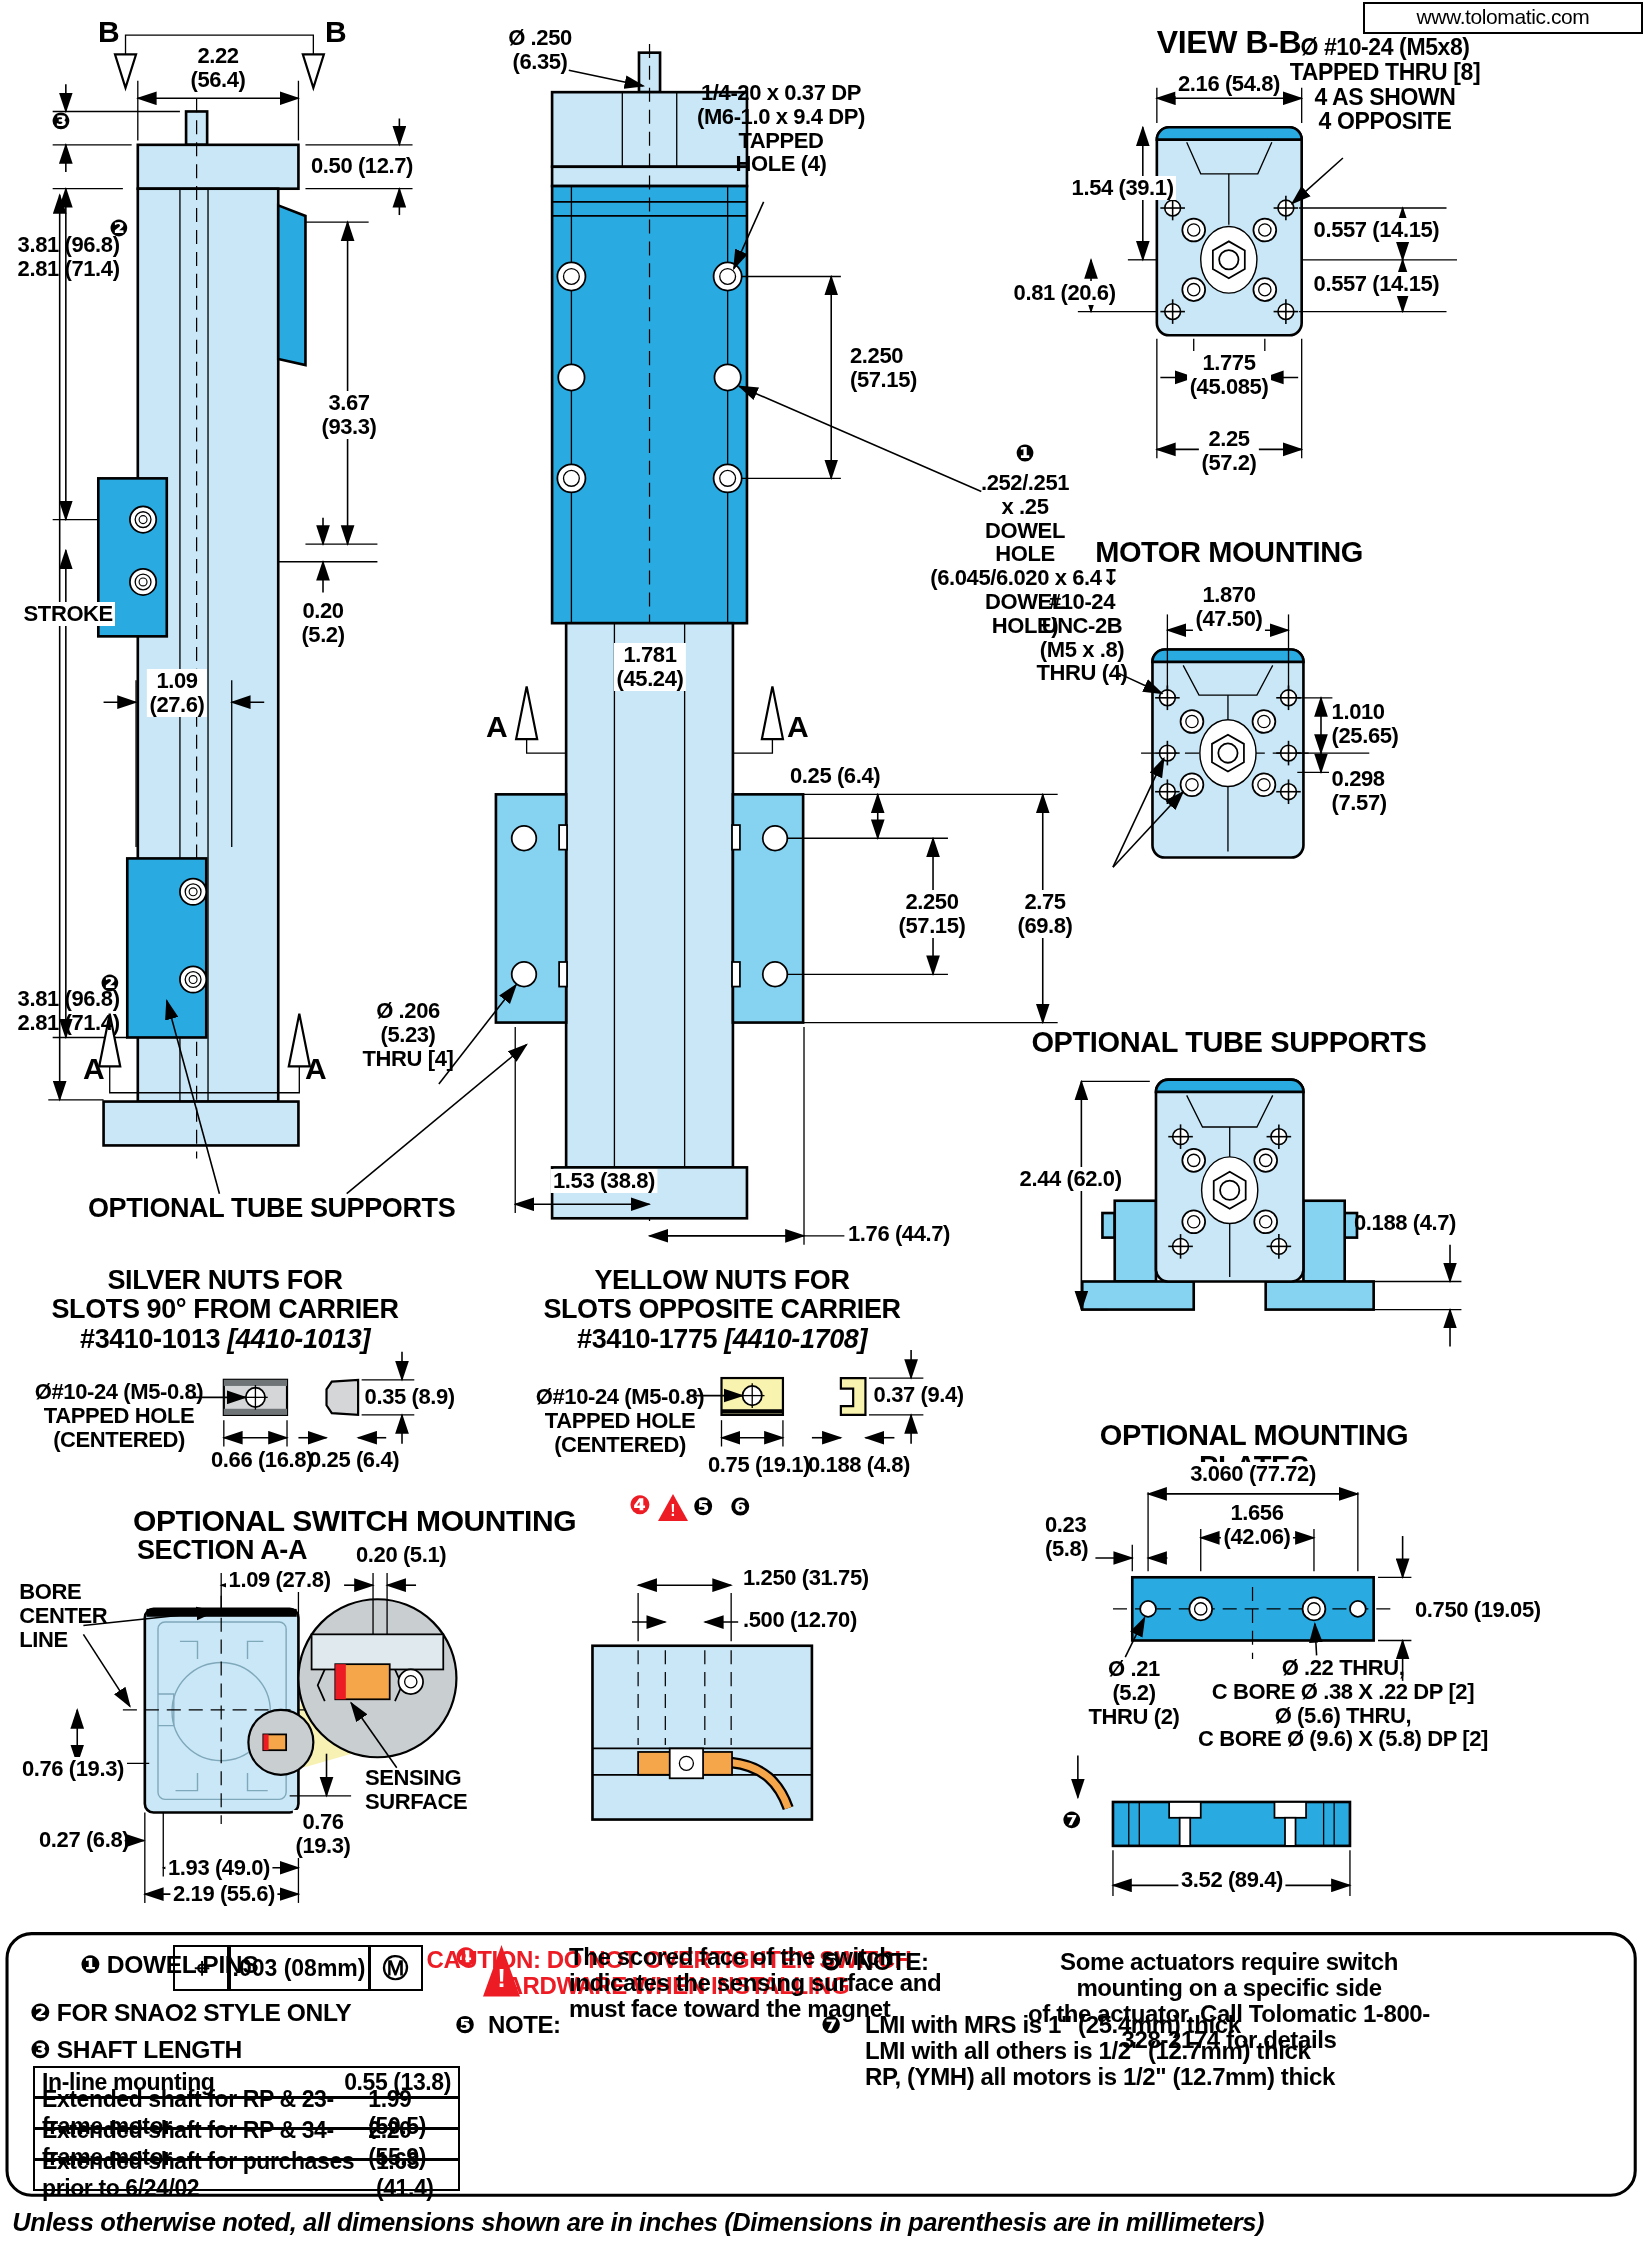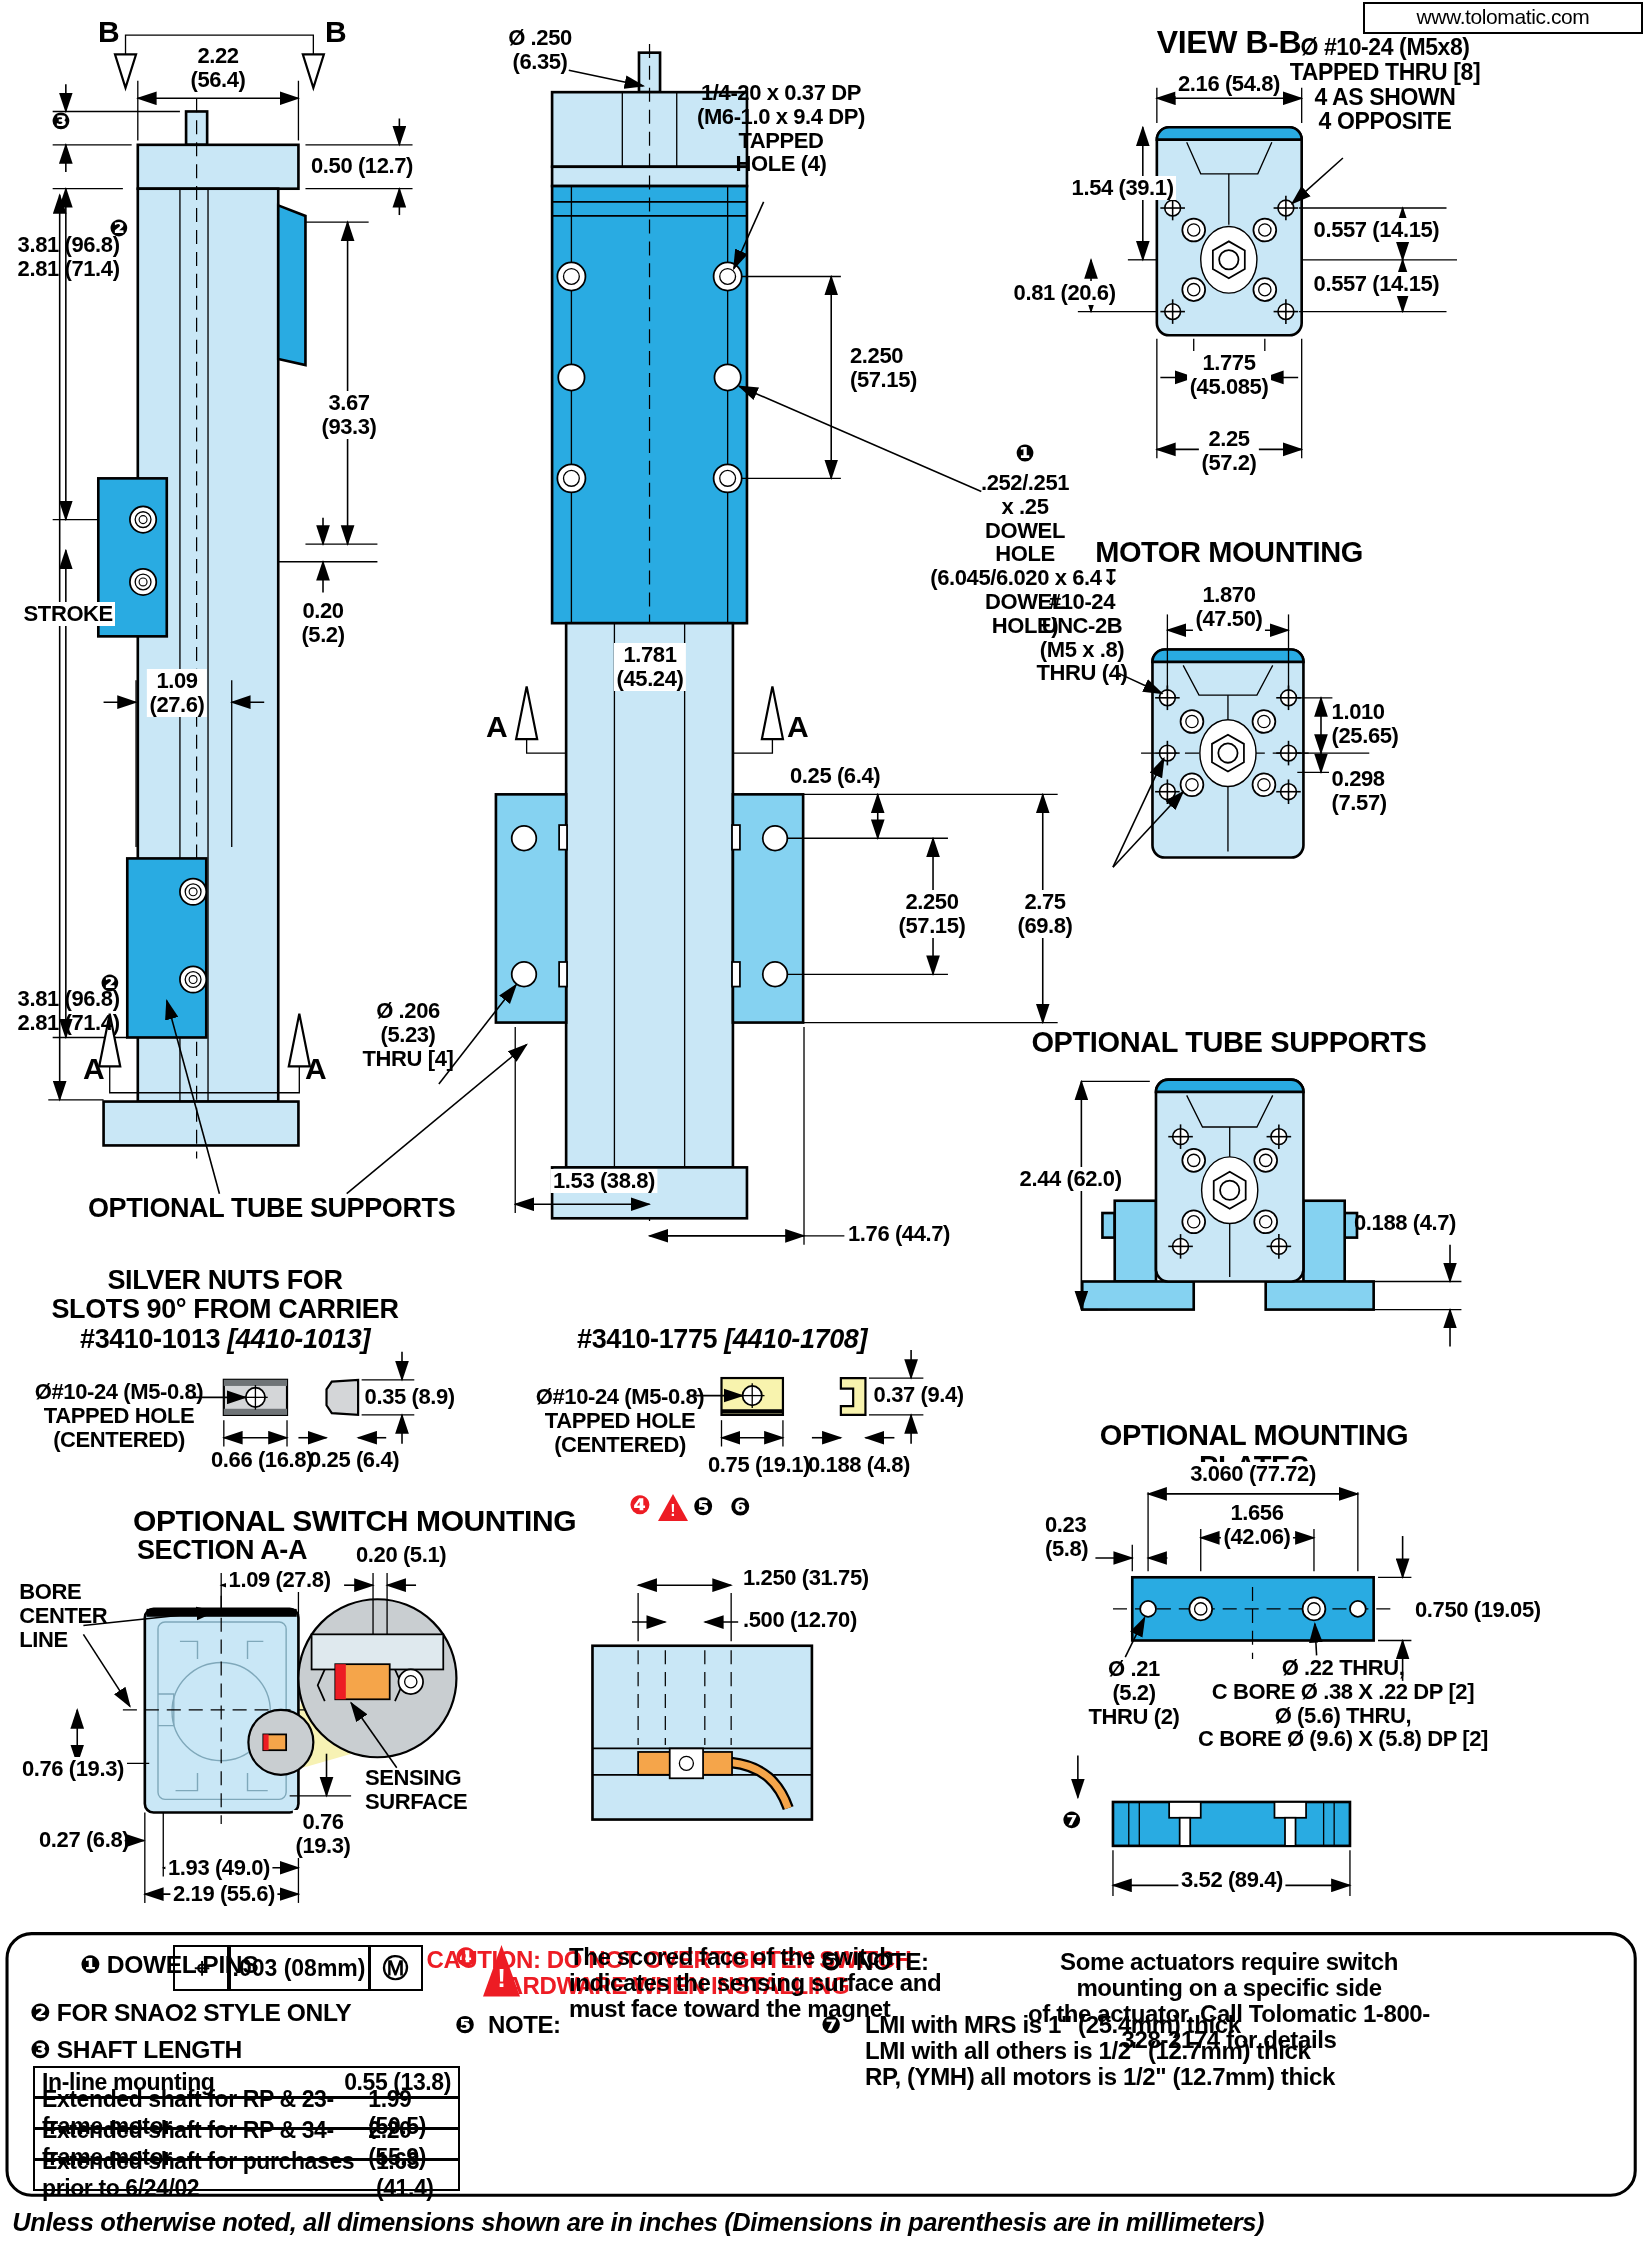--- a/index.html
+++ b/index.html
@@ -520,20 +520,22 @@
 <div class="t c tt" style="left:225px;top:1266px;">SILVER NUTS FOR
 SLOTS 90° FROM CARRIER</div>
 <div class="t c tt" style="left:225px;top:1325px;white-space:nowrap;"><span>#3410-1013</span> <span class="ital">[4410-1013]</span></div>
 <div class="t c" style="left:119px;top:1380px;">Ø#10-24 (M5-0.8)
 TAPPED HOLE
 (CENTERED)</div>
 <div class="t" style="left:211px;top:1448px;text-align:right;">0.66 (16.8)</div>
 <div class="t" style="left:309px;top:1448px;">0.25 (6.4)</div>
 <div class="t wbg" style="left:362px;top:1385px;">0.35 (8.9)</div>
 
+<div class="t c tt" style="left:722px;top:1266px;">YELLOW NUTS FOR
+SLOTS OPPOSITE CARRIER</div>
 <div class="t c tt" style="left:722px;top:1325px;white-space:nowrap;"><span>#3410-1775</span> <span class="ital">[4410-1708]</span></div>
 <div class="t c" style="left:620px;top:1385px;">Ø#10-24 (M5-0.8)
 TAPPED HOLE
 (CENTERED)</div>
 <div class="t" style="left:708px;top:1453px;">0.75 (19.1)</div>
 <div class="t" style="left:808px;top:1453px;">0.188 (4.8)</div>
 <div class="t wbg" style="left:871px;top:1383px;">0.37 (9.4)</div>
 
 <div class="t" style="left:133px;top:1505px;font-size:30px;">OPTIONAL SWITCH MOUNTING</div>
 <div class="t red" style="left:629px;top:1491px;font-size:26px;">❹</div>

